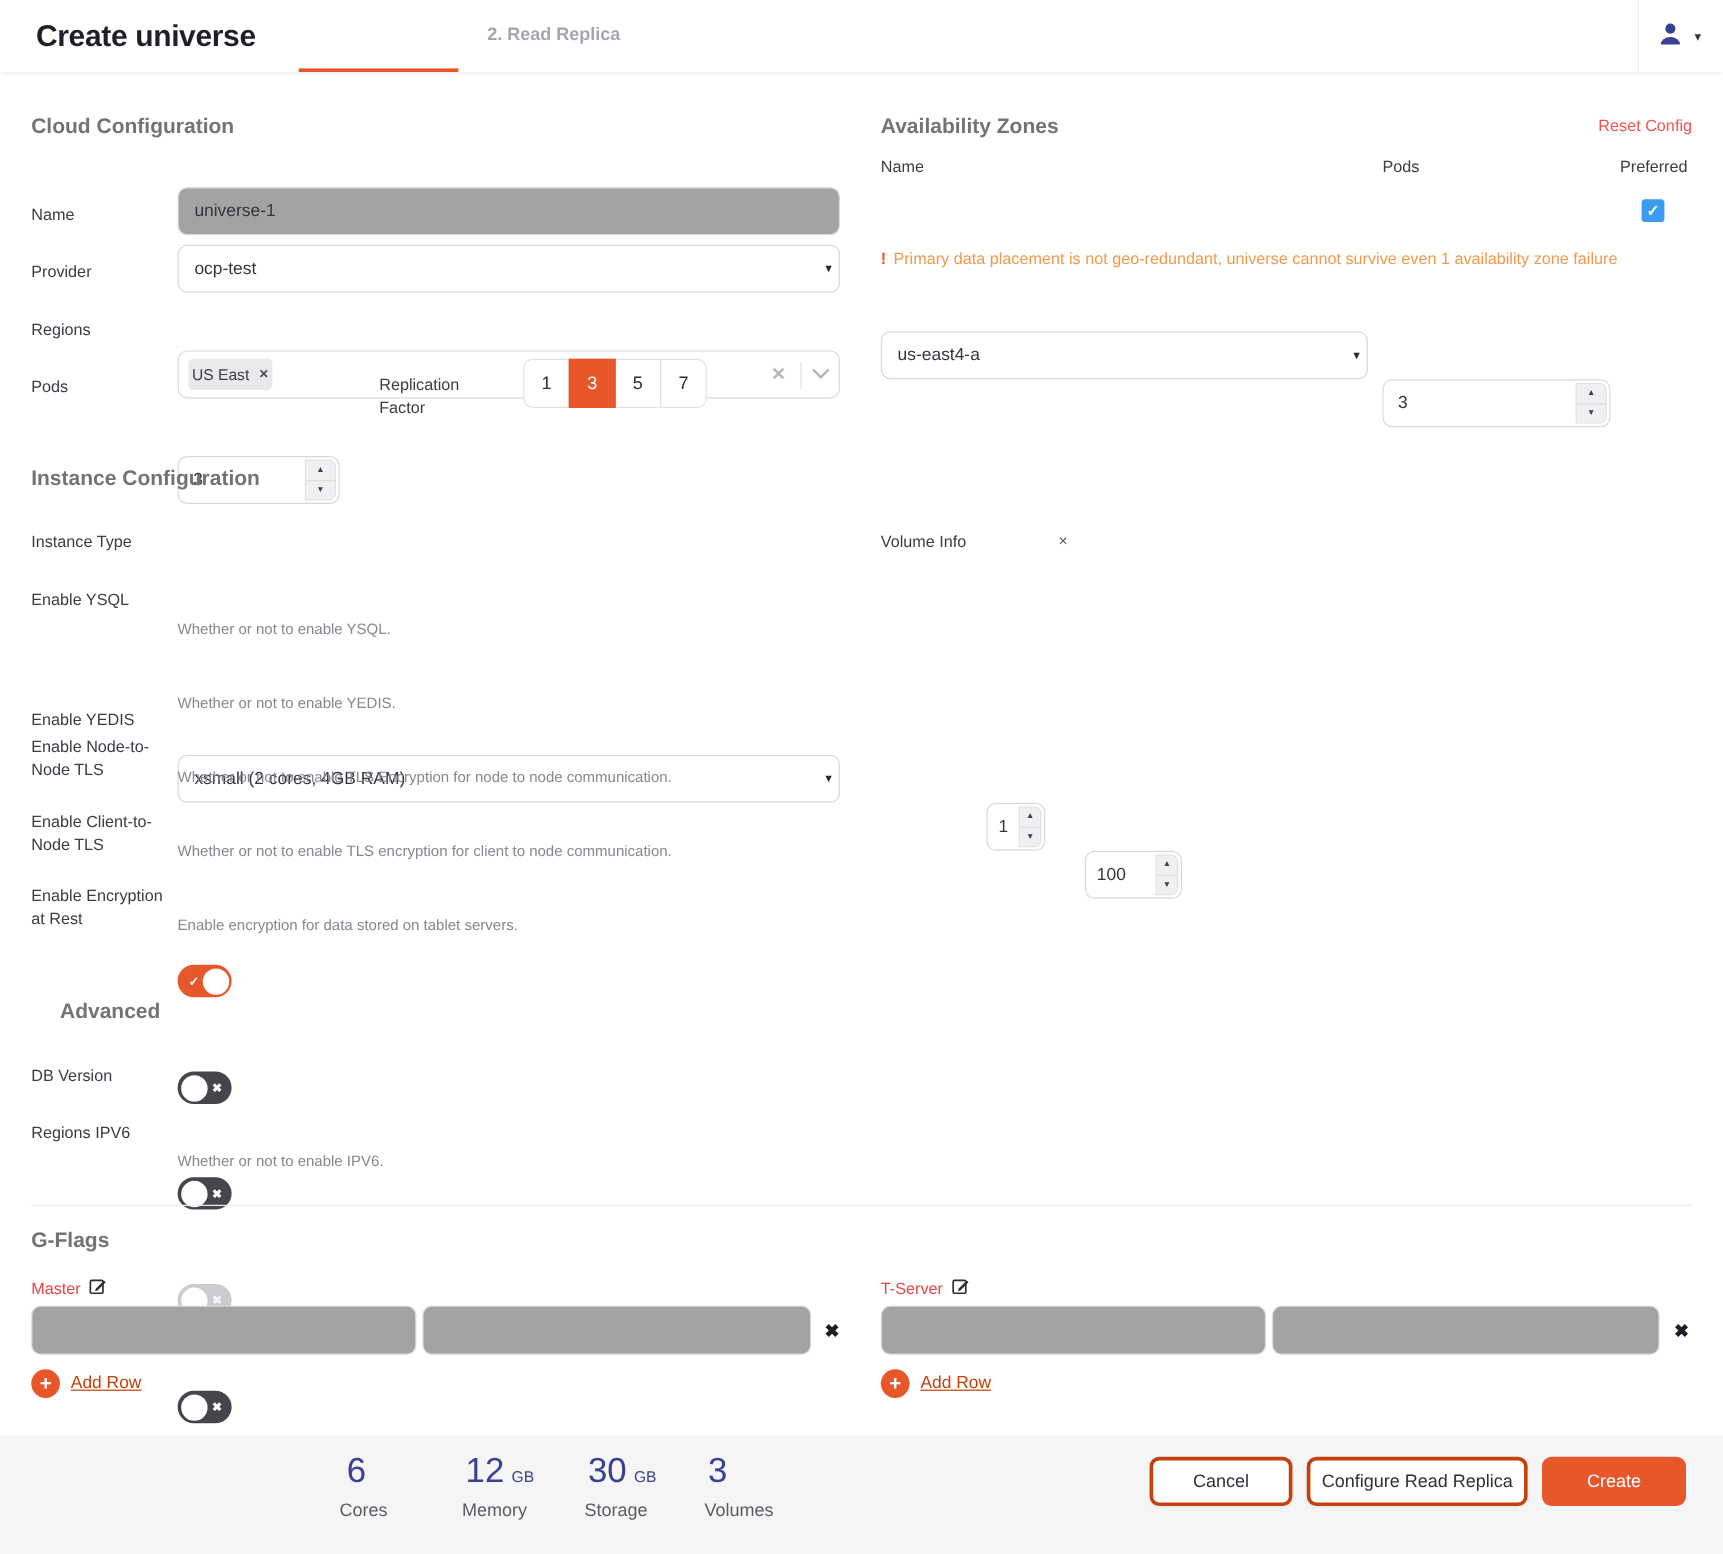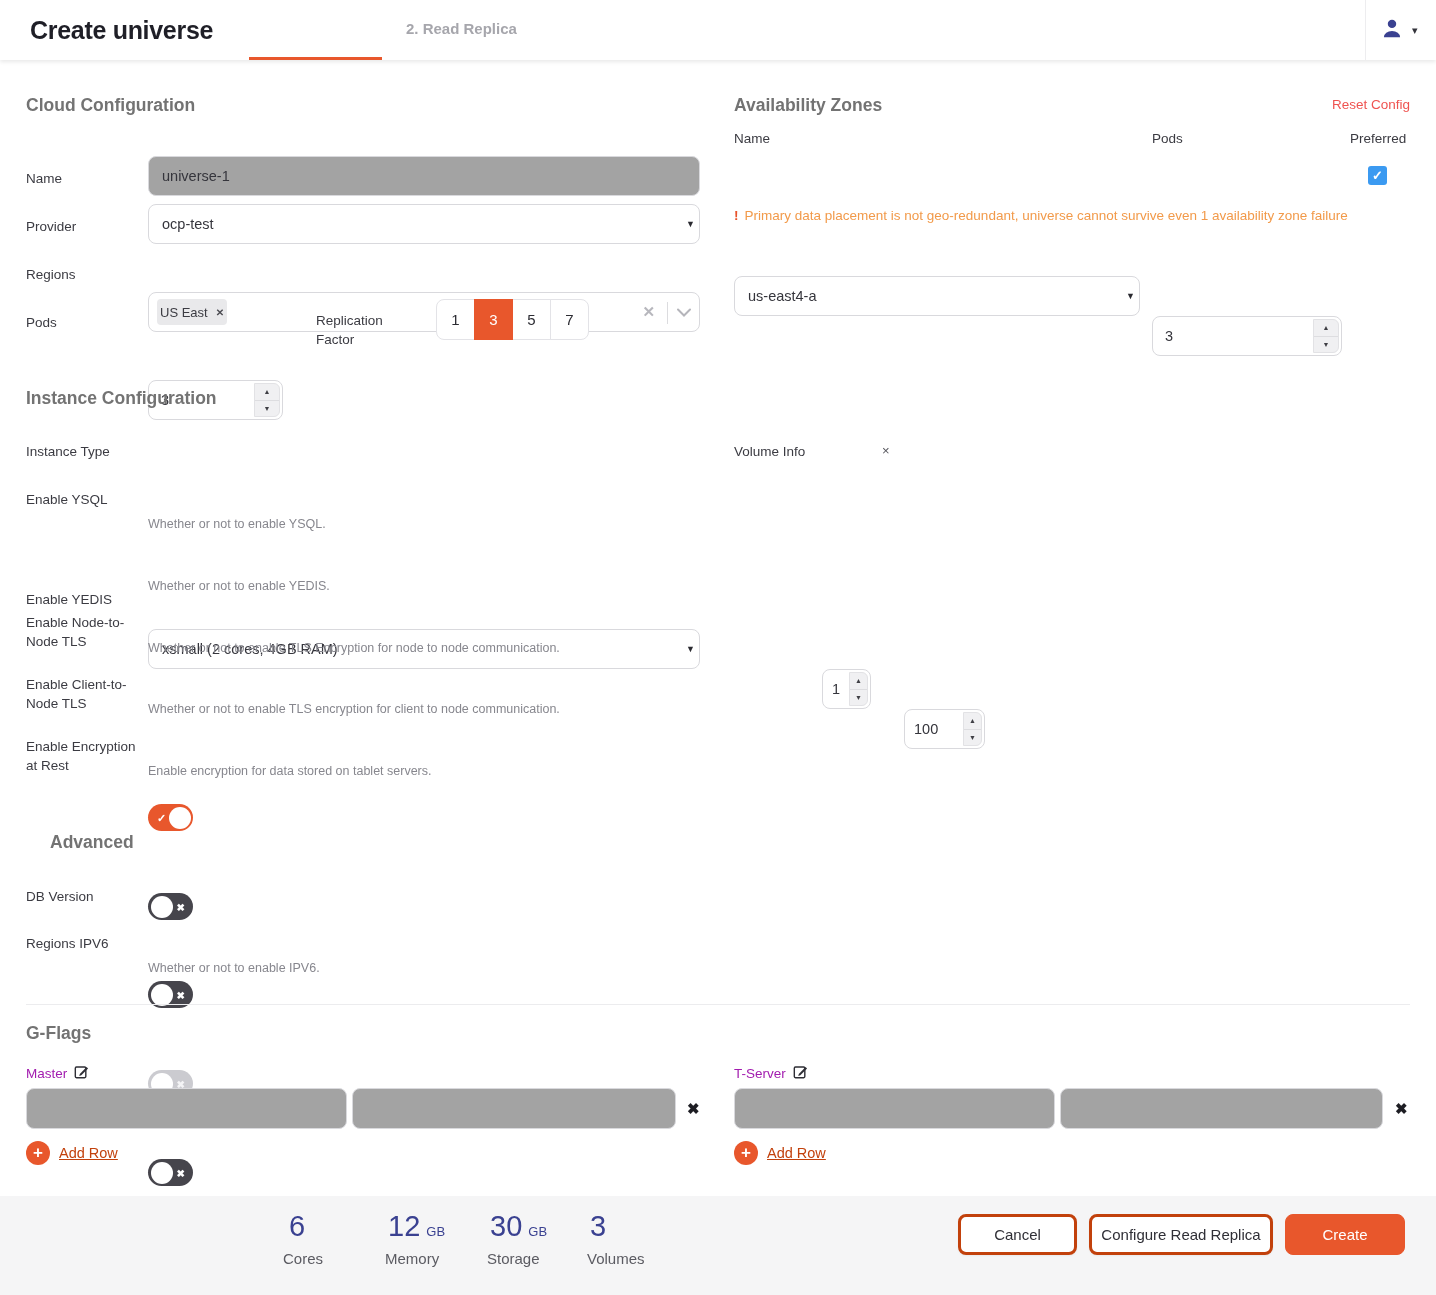--- a/index.html
+++ b/index.html
@@ -84,21 +84,21 @@
          display:flex; align-items:center; justify-content:center; font-size:13px; font-weight:bold; cursor:pointer; }
 
   
   .warn { display:flex; gap:6px; align-items:flex-start; font-size:13.5px; }
   .warn .mark { color:#e8532b; font-weight:800; }
   .warn .txt { color:#f29a4a; }
 
   .reset-link { font-size:13.5px; color:#ef5350; cursor:pointer; }
 
   
-  .gf-label { display:flex; align-items:center; gap:7px; font-size:13.5px; color:#a21caf; }
+  .gf-label { display:flex; align-items:center; gap:7px; font-size:13.5px; color:#ef4444; }
   .row-x { font-size:15px; font-weight:bold; color:#1d1d23; cursor:pointer; }
   .addrow { display:flex; align-items:center; gap:9px; cursor:pointer; }
   .addrow .plus { width:24px; height:24px; border-radius:50%; background:#e8572c; color:#fff;
                   display:flex; align-items:center; justify-content:center; font-size:17px; font-weight:bold; padding-bottom:1px; }
   .addrow .atxt { font-size:14.5px; color:#c2410c;text-decoration:underline; }
 
   .divider { position:absolute; left:26px; top:1004px; width:1384px; height:1px; background:#ececee; }
 
   
   .footer { position:absolute; left:0; top:1196px; width:1436px; height:99px; background:#f5f5f6; }

